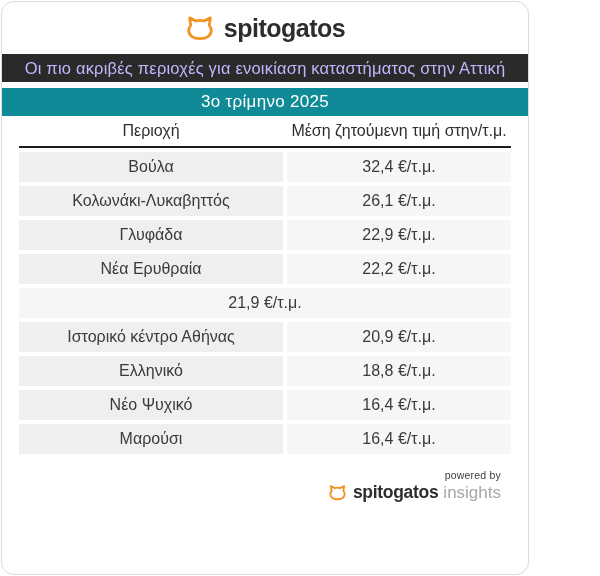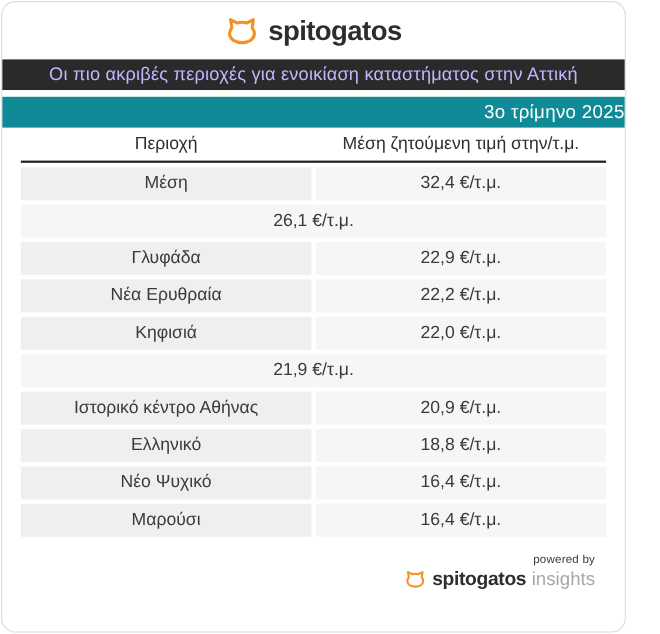--- a/index.html
+++ b/index.html
@@ -14,21 +14,21 @@
     --muted:#A7A7A7;
   }
   html,body{margin:0;padding:0;background:#ffffff;}
   body{
     width:600px;height:576px;
     font-family:"Liberation Sans","DejaVu Sans",sans-serif;
     -webkit-font-smoothing:antialiased;
   }
   .card{
     box-sizing:border-box;
-    width:568px;height:574px;margin:1px;
+    width:528px;height:574px;margin:1px;
     background:#ffffff;
     border:1px solid var(--border);
     border-radius:13px;
     overflow:hidden;
   }
   .logo-bar{
     height:52px;
     display:flex;align-items:center;justify-content:center;gap:9px;
   }
   .logo-bar svg{display:block;}
@@ -36,21 +36,21 @@
     font-size:25px;font-weight:bold;color:#2D2D2D;letter-spacing:-0.5px;
   }
   .title-bar{
     height:28px;background:var(--dark);
     display:flex;align-items:center;justify-content:center;
     color:#c4b5fd;font-size:16.5px;letter-spacing:0.2px;
   }
   .bar-gap{height:6px;background:#ffffff;}
   .subtitle-bar{
     height:28px;background:var(--teal);
-    display:flex;align-items:center;justify-content:flex-end;
+    display:flex;align-items:center;justify-content:center;
     color:#ffffff;font-size:17px;letter-spacing:0.3px;
   }
   .table{
     margin:0 17px;
   }
   .thead{
     display:flex;gap:4px;height:30px;align-items:center;
     border-bottom:2px solid #1E1E1E;
     color:var(--head-text);font-size:16px;font-weight:500;
   }
@@ -109,42 +109,39 @@
     <span>3ο τρίμηνο 2025</span>
   </div>
 
   <div class="table">
     <div class="thead">
       <div class="c1">Περιοχή</div>
       <div class="c2">Μέση ζητούμενη τιμή στην/τ.μ.</div>
     </div>
     <div>
     <div class="row">
-      <div class="c1">Μέση</div>
+      <div class="c1">Βούλα</div>
       <div class="c2">32,4 €/τ.μ.</div>
     </div>
 
     <div class="row">
+      <div class="c1">Κολωνάκι-Λυκαβηττός</div>
       <div class="c2">26,1 €/τ.μ.</div>
     </div>
 
     <div class="row">
       <div class="c1">Γλυφάδα</div>
       <div class="c2">22,9 €/τ.μ.</div>
     </div>
 
     <div class="row">
       <div class="c1">Νέα Ερυθραία</div>
       <div class="c2">22,2 €/τ.μ.</div>
     </div>
 
-    <div class="row">
-      <div class="c1">Κηφισιά</div>
-      <div class="c2">22,0 €/τ.μ.</div>
-    </div>
 
     <div class="row">
       <div class="c2">21,9 €/τ.μ.</div>
     </div>
 
     <div class="row">
       <div class="c1">Ιστορικό κέντρο Αθήνας</div>
       <div class="c2">20,9 €/τ.μ.</div>
     </div>
 

